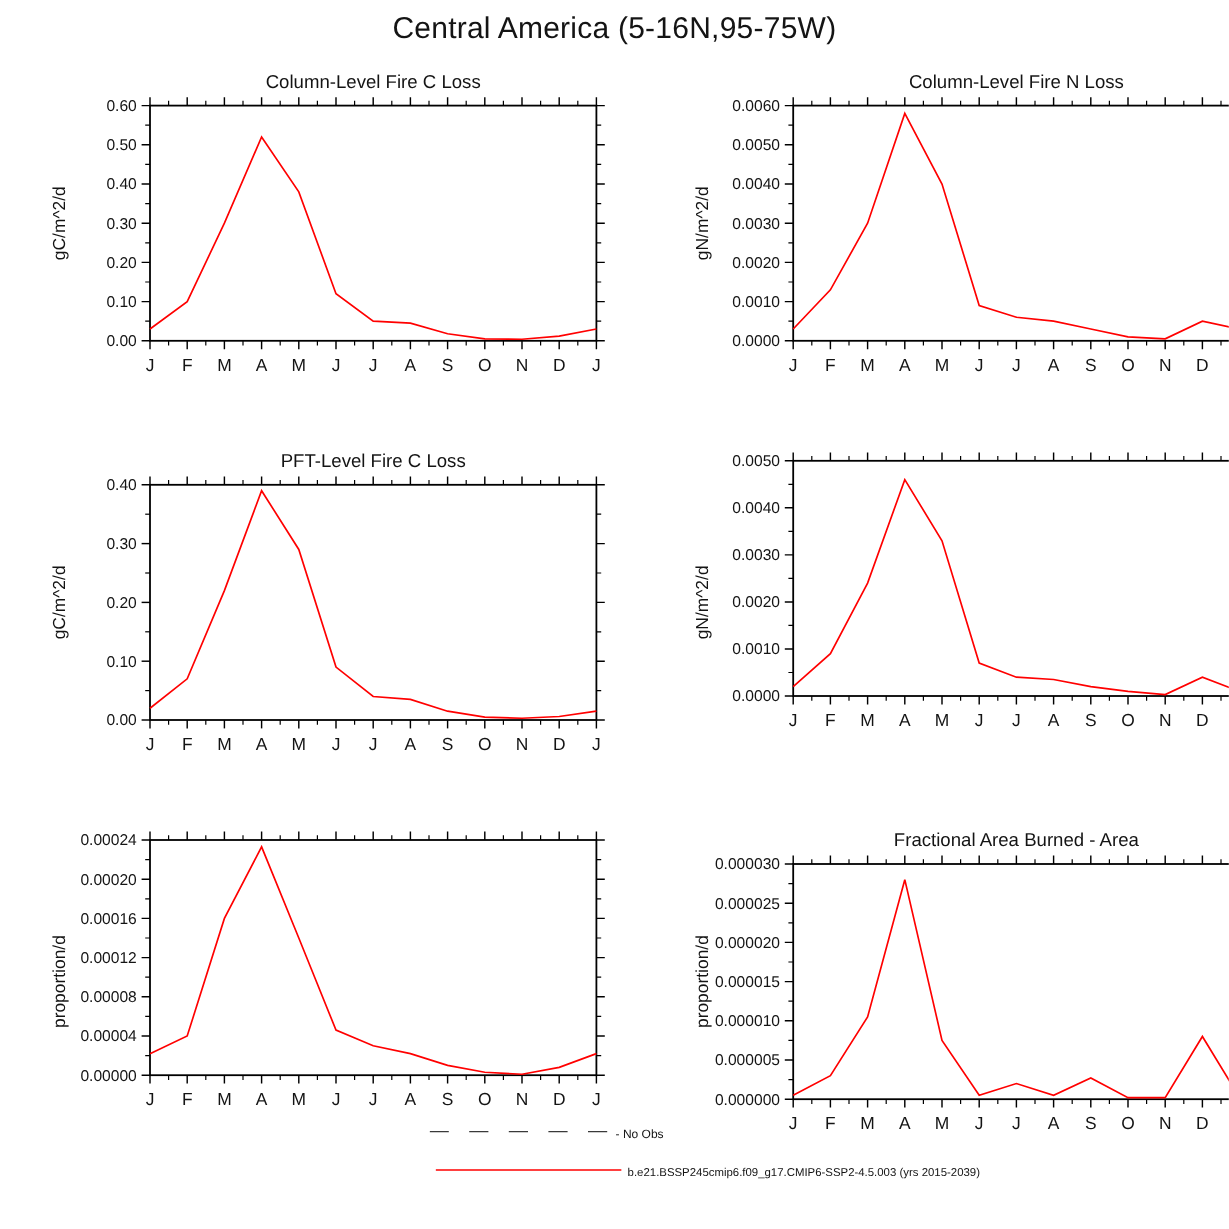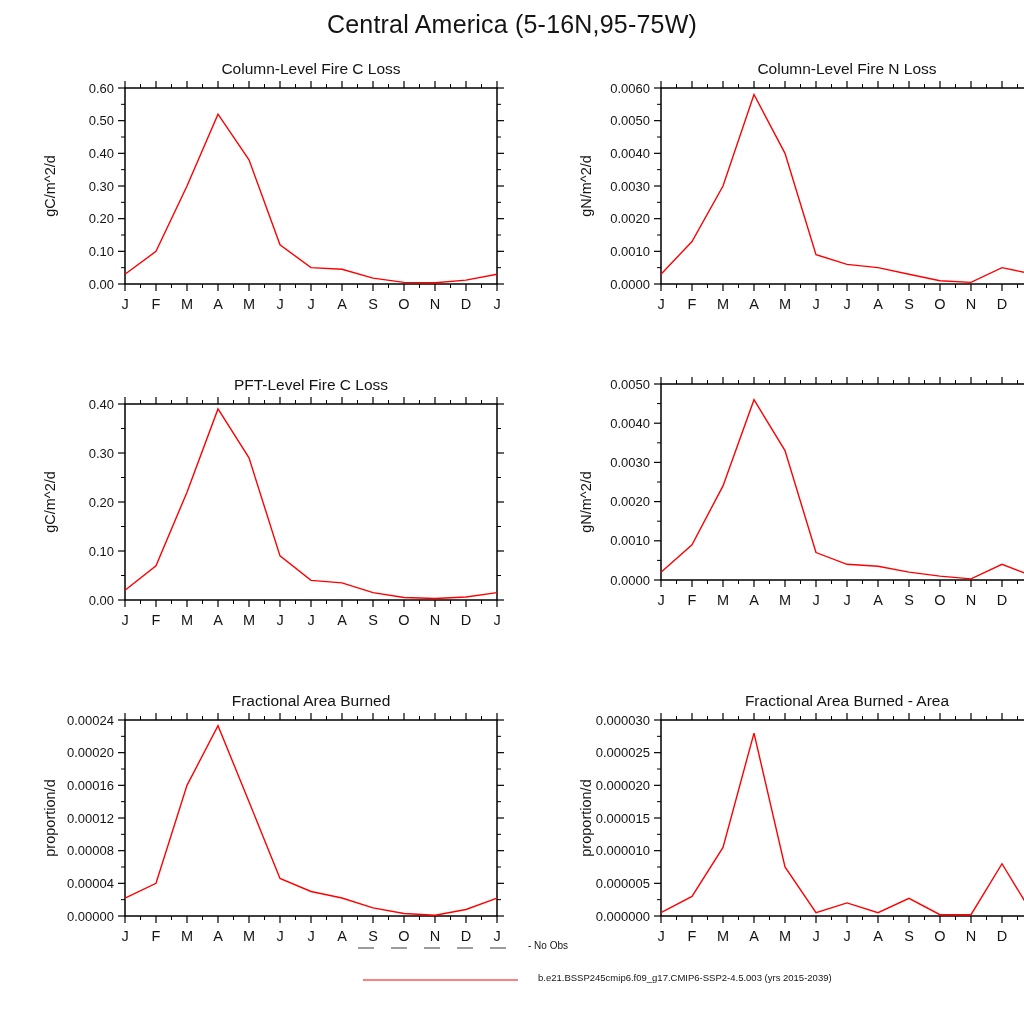--- a/index.html
+++ b/index.html
@@ -9,21 +9,21 @@
   .figure-title { text-align:center; font-size:25px; letter-spacing:0.2px;
     padding-top:10px; height:60px; color:#141414; }
   .charts-grid { display:grid; grid-template-columns:492px 492px; padding-left:20px;gap:44px; }
   .panel { position:relative; height:272px; }
   .panel-title { margin-left:105px; width:372px; text-align:center;
     font-size:15.5px; height:20px; color:#141414; white-space:nowrap; }
   .panel-ylabel { position:absolute; left:30px; top:126px;
     transform:translate(-50%,-50%) rotate(-90deg); transform-origin:center;
     font-size:14.5px; white-space:nowrap; color:#141414; }
   svg text { font-family:"Liberation Sans","DejaVu Sans",sans-serif; fill:#141414; }
-  .legend-row { position:absolute; display:flex; align-items:flex-end; gap:20px; }
+  .legend-row { position:absolute; display:flex; align-items:flex-start; gap:5px; }
   #legend-no-obs { top:940px; left:358px; font-size:10px; }
   #legend-series { top:972px; left:363px; font-size:9.5px; }
   .legend-label { white-space:nowrap; color:#141414; }
 </style>
 </head>
 <body>
 
 <div class="figure-title">Central America (5-16N,95-75W)</div>
 
 <div class="charts-grid">
@@ -426,21 +426,20 @@
         <line x1="461.5" y1="204" x2="461.5" y2="208" stroke="#000" stroke-width="1"></line>
         <line x1="461.5" y1="4" x2="461.5" y2="8" stroke="#000" stroke-width="1"></line>
         <line x1="477" y1="204" x2="477" y2="211" stroke="#000" stroke-width="1.2"></line>
         <line x1="477" y1="1" x2="477" y2="8" stroke="#000" stroke-width="1.2"></line>
         <text x="477" y="229" text-anchor="middle" font-size="14.5">J</text>
         <polyline points="105,196.16 136,168.72 167,109.92000000000002 198,23.680000000000007 229,74.63999999999999 260,176.56 291,188.32 322,190.28 353,196.16 384,200.08 415,202.824 446,188.32 477,200.08" fill="none" stroke="#ff0000" stroke-width="1.4"></polyline>
       </svg>
   </div>
 
   <div class="panel">
-    <div class="panel-title">Fractional Area Burned</div>
     <div class="panel-ylabel">proportion/d</div>
     <svg width="492" height="252">
         <rect x="105" y="8" width="372" height="196" fill="none" stroke="#000" stroke-width="1.5"></rect>
         <line x1="98" y1="204" x2="105" y2="204" stroke="#000" stroke-width="1.2"></line>
         <line x1="477" y1="204" x2="484" y2="204" stroke="#000" stroke-width="1.2"></line>
         <text x="94" y="208.5" text-anchor="end" font-size="13">0.00000</text>
         <line x1="101" y1="187.66666666666666" x2="105" y2="187.66666666666666" stroke="#000" stroke-width="1"></line>
         <line x1="477" y1="187.66666666666666" x2="481" y2="187.66666666666666" stroke="#000" stroke-width="1"></line>
         <line x1="98" y1="171.33333333333331" x2="105" y2="171.33333333333331" stroke="#000" stroke-width="1.2"></line>
         <line x1="477" y1="171.33333333333331" x2="484" y2="171.33333333333331" stroke="#000" stroke-width="1.2"></line>

